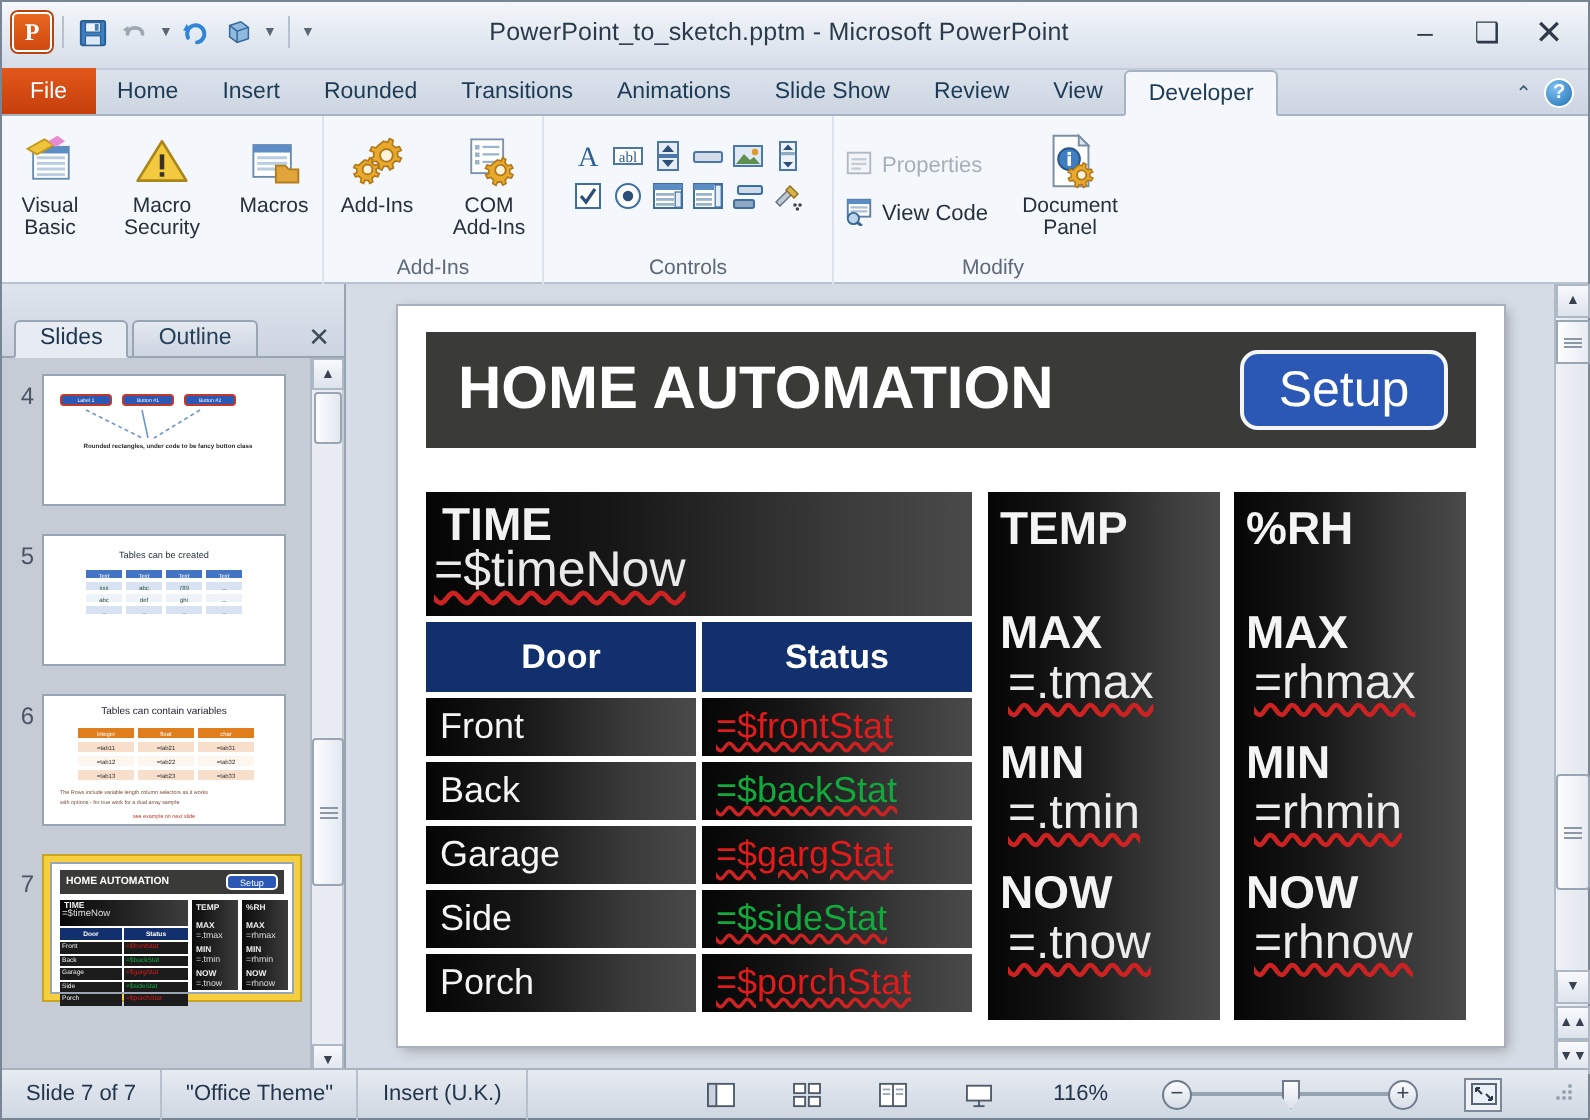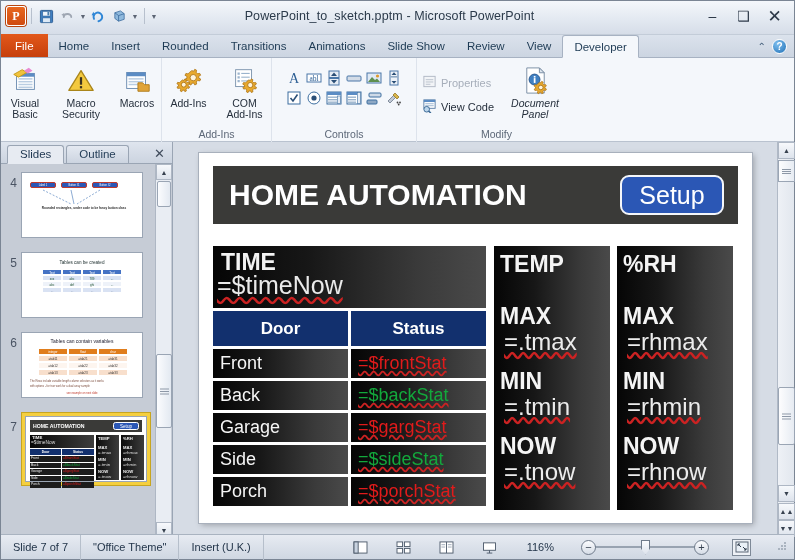--- a/index.html
+++ b/index.html
@@ -91,21 +91,21 @@
   .ctlicon { width:17px;height:17px;display:flex;align-items:center;justify-content:center;}
   .textbtn { display:flex;align-items:center;gap:4px;font-size:11px;color:#26303d;height:19px;}
   .textbtn.disabled { color:#a6aeba; }
 
   
   .workspace { position:relative; height:396px; display:flex; background:#d6dce5; }
 
   
   .leftpane { width:172px; position:relative; background:#d6dce5;
               border-right:1px solid #9aa5b4; display:flex; flex-direction:column;}
-  .panetabs { display:flex; align-items:flex-end; height:22px; padding-left:6px;
+  .panetabs { display:flex; align-items:flex-end; height:37px; padding-left:6px;
               background:linear-gradient(180deg,#dfe5ee,#ccd4e0); border-bottom:1px solid #9aa5b4;}
   .ptab { padding:2px 12px 3px 12px; font-size:11.5px; color:#27405a;
           border:1px solid #9aa5b4; border-bottom:none; border-radius:3px 3px 0 0;
           background:linear-gradient(180deg,#e4e9f1,#ccd4e0); margin-right:2px;}
   .ptab.active { background:#e7ebf2; border-bottom:1px solid #e7ebf2; margin-bottom:-1px; color:#1d3550;}
   .ptab-close { margin-left:auto; margin-right:7px; margin-bottom:2px; font-size:13px; color:#3f4b5b; }
   .thumbs { position:relative; flex:1; background:#c6ccd6; overflow:hidden;}
   .thumbrow { display:flex; align-items:flex-start; padding:6px 0 0 4px; }
   .tnum { width:16px; text-align:right; font-size:12px; color:#4a5464; padding-top:4px; padding-right:4px;}
   .tcard { width:122px; background:#fff; border:1px solid #9aa5b4; position:relative; }
@@ -468,21 +468,21 @@
                   <rect x="3.5" y="5.5" width="9" height="1.2"></rect>
                   <rect x="3.5" y="7.6" width="9" height="1.2"></rect>
                 </g>
                 <circle cx="5" cy="12" r="3" fill="#bcd6ec" stroke="#3a6894"></circle>
                 <line x1="7" y1="14" x2="9.5" y2="16" stroke="#3a6894" stroke-width="1.6"></line>
               </svg>
           </span>
           <span>View Code</span>
         </div>
       </div>
-      <div class="bigbtn" style="padding-top:3px;width:62px;font-style:italic;">
+      <div class="bigbtn" style="padding-top:3px;width:62px;">
         <div class="icon32">
           <svg width="31" height="31" viewBox="0 0 32 32">
             <path d="M7 3 h13 l5 5 v21 h-18 z" fill="#fff" stroke="#7c8fa5"></path>
             <path d="M20 3 l5 5 h-5 z" fill="#dde6ef" stroke="#7c8fa5"></path>
             <circle cx="15" cy="15" r="5.6" fill="#3f7fc1" stroke="#27588f"></circle>
             <rect x="14.2" y="13.5" width="1.8" height="5" fill="#fff"></rect>
               <rect x="14.2" y="11.3" width="1.8" height="1.7" fill="#fff"></rect>
             <path d="M20 18 l1.7 .4 .7-1.5 1.5 .8 -.4 1.7 1.2 1.2 1.7-.4 .8 1.5 -1.5 .7 .1 1.7 1.5 .7 -.8 1.5 -1.7-.4 -1.2 1.2 .4 1.7 -1.5 .8 -.7-1.5 -1.7 .1 -.7 1.5 -1.5-.8 .4-1.7 -1.2-1.2 -1.7 .4 -.8-1.5 1.5-.7 -.1-1.7 -1.5-.7 .8-1.5 1.7 .4 1.2-1.2z" fill="#e8a92d" stroke="#b2791a" stroke-width=".8"></path>
             <circle cx="21.5" cy="23.2" r="2.4" fill="#fdf3dc" stroke="#b2791a"></circle>
           </svg>

